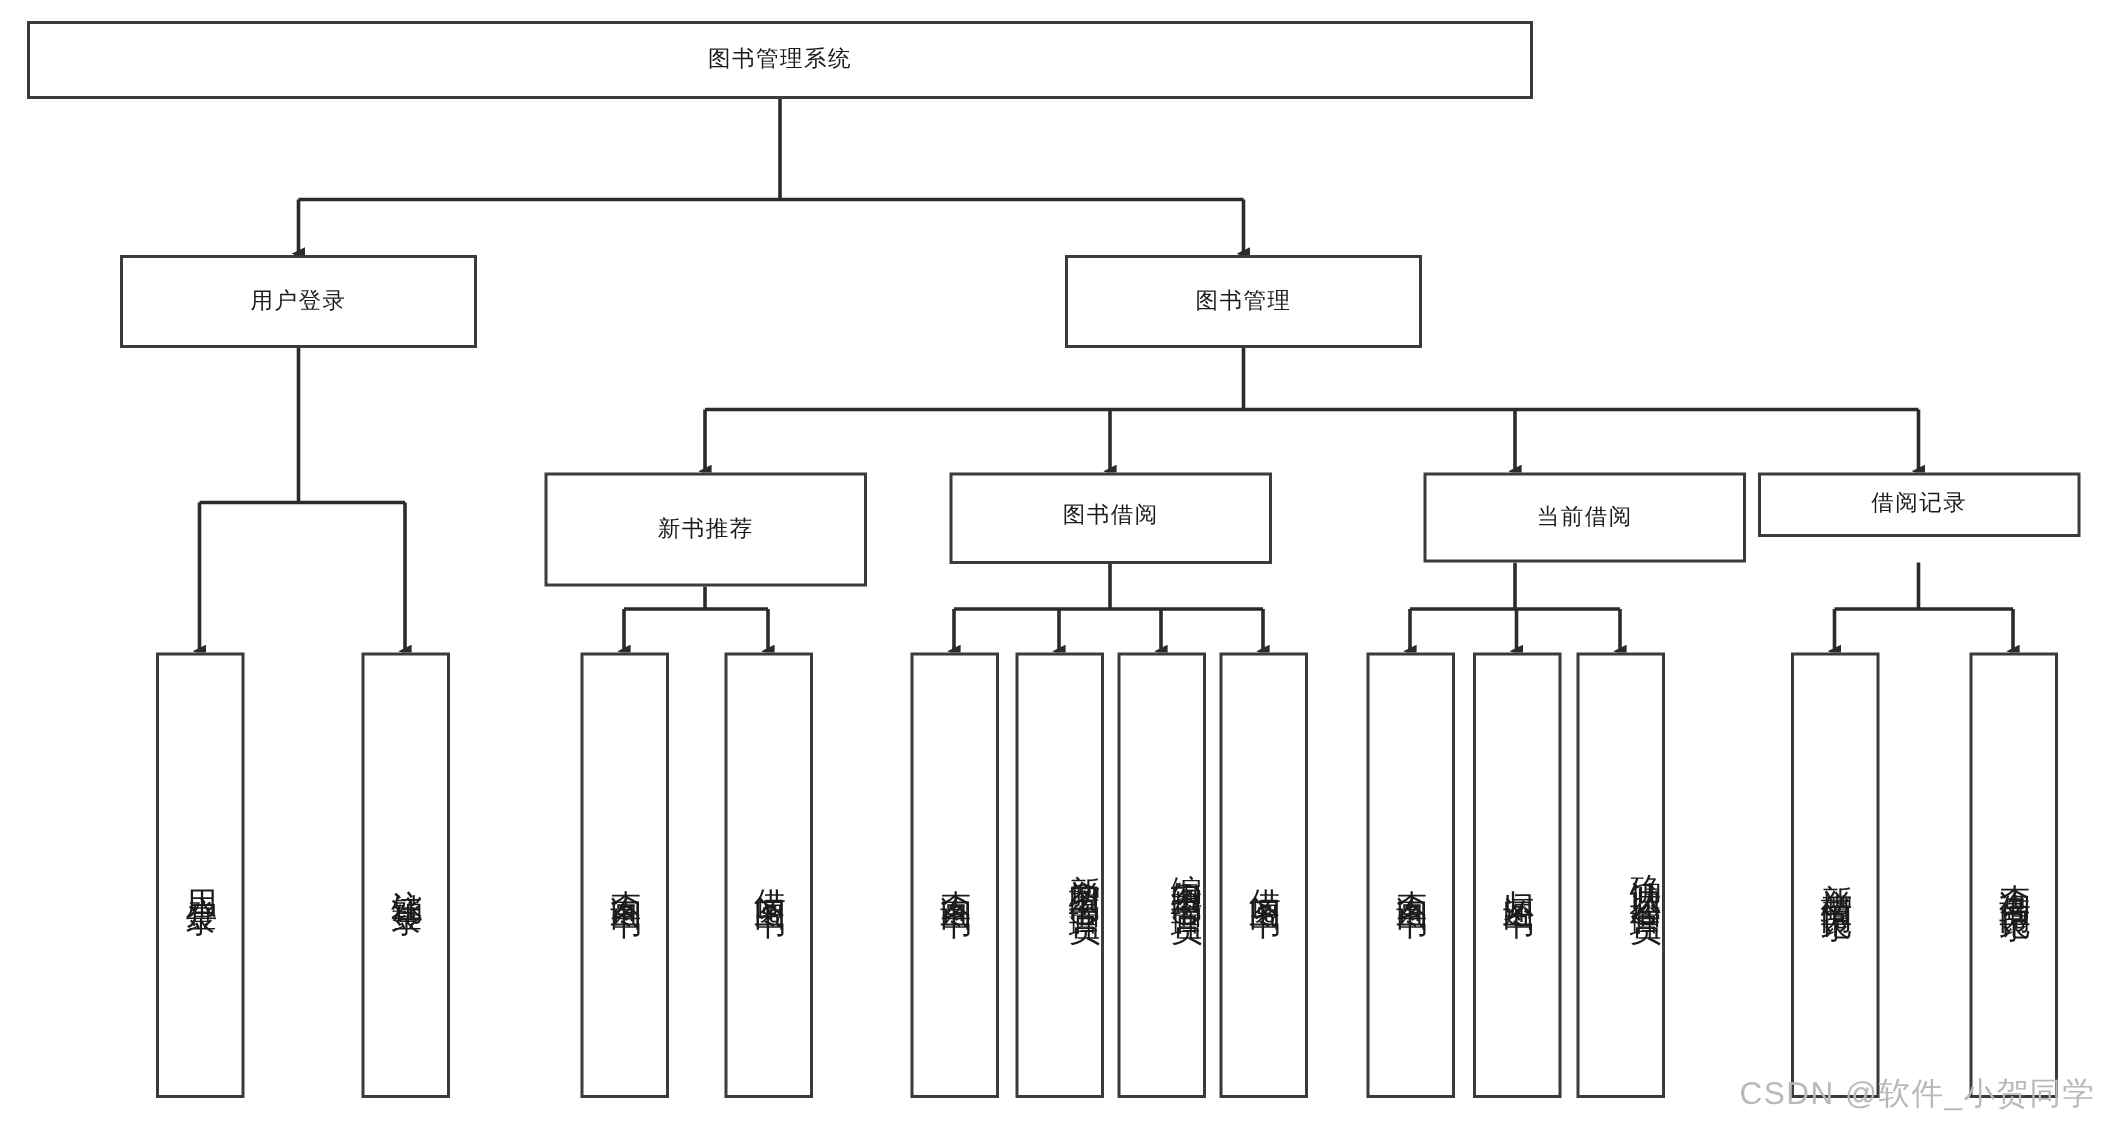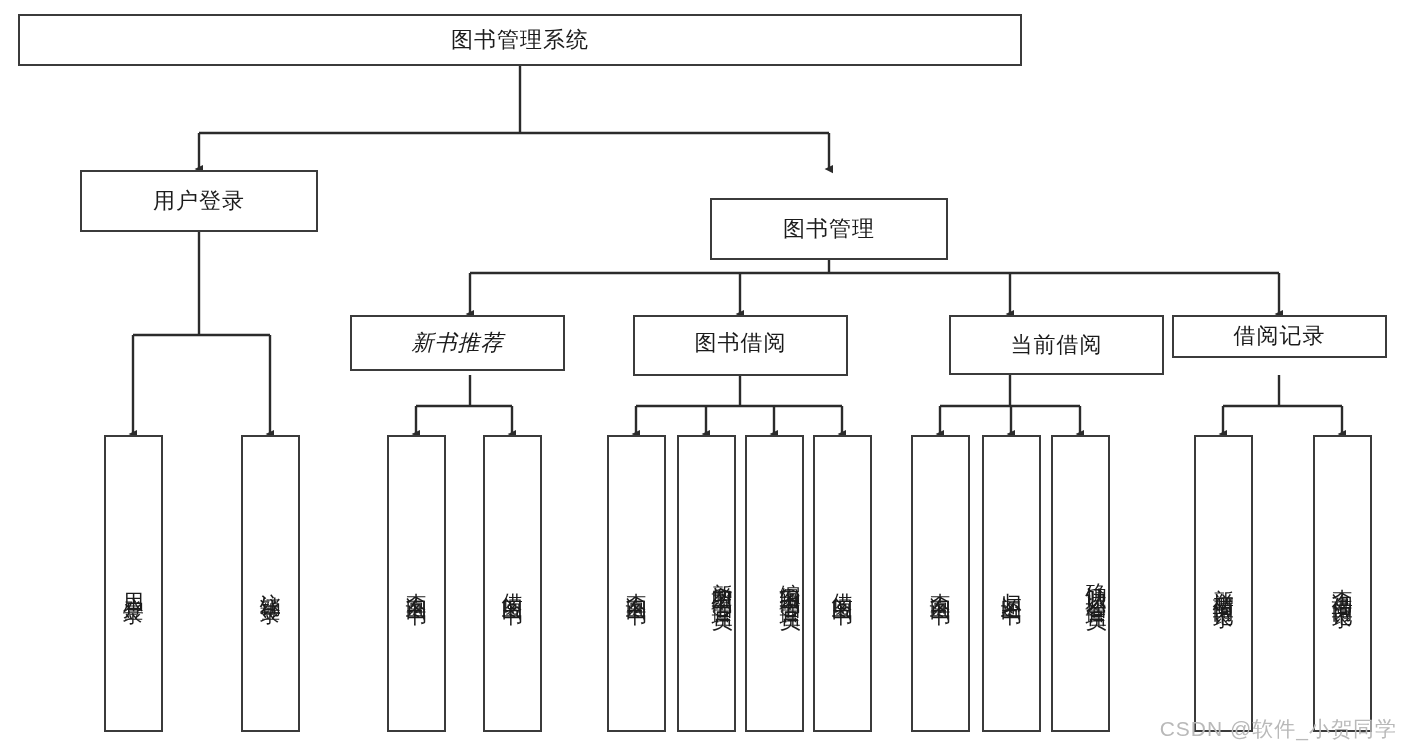--- a/index.html
+++ b/index.html
@@ -29,21 +29,21 @@
     box-sizing: border-box;
     border: 2px solid #3b3b3b;
     background: #ffffff;
     display: flex;
     align-items: center;
     justify-content: center;
     color: #1b1b1b;
     z-index: 3;
   }
   .node.h {
-    font-size: 22px;
+    font-size: 15px;
     letter-spacing: 1px;
   }
   .node.v {
     writing-mode: vertical-rl;
     text-orientation: upright;
     font-size: 21px;
     letter-spacing: 4px;
     padding-top: 6px;
     padding-bottom: 6px;
     align-items: flex-start;
@@ -116,24 +116,24 @@
       </g>
   </svg>
 
   <div id="nodes-layer">
       <div class="node h" style="left: 18px; top: 14px; width: 1004px; height: 52px;">
         <span class="node-label">图书管理系统</span>
       </div>
       <div class="node h" style="left: 80px; top: 170px; width: 238px; height: 62px;">
         <span class="node-label">用户登录</span>
       </div>
-      <div class="node h" style="left: 710px; top: 170px; width: 238px; height: 62px; margin-top: 28px;">
+      <div class="node h" style="left: 710px; top: 170px; width: 238px; height: 62px;">
         <span class="node-label">图书管理</span>
       </div>
-      <div class="node h" style="left: 350px; top: 315px; width: 215px; height: 56px; font-style: italic;">
+      <div class="node h" style="left: 363px; top: 315px; width: 215px; height: 76px;">
         <span class="node-label">新书推荐</span>
       </div>
       <div class="node h" style="left: 633px; top: 315px; width: 215px; height: 61px; font-family: Liberation Mono, monospace;">
         <span class="node-label">图书借阅</span>
       </div>
       <div class="node h" style="left: 949px; top: 315px; width: 215px; height: 60px;">
         <span class="node-label">当前借阅</span>
       </div>
       <div class="node h" style="left: 1172px; top: 315px; width: 215px; height: 43px;">
         <span class="node-label">借阅记录</span>

